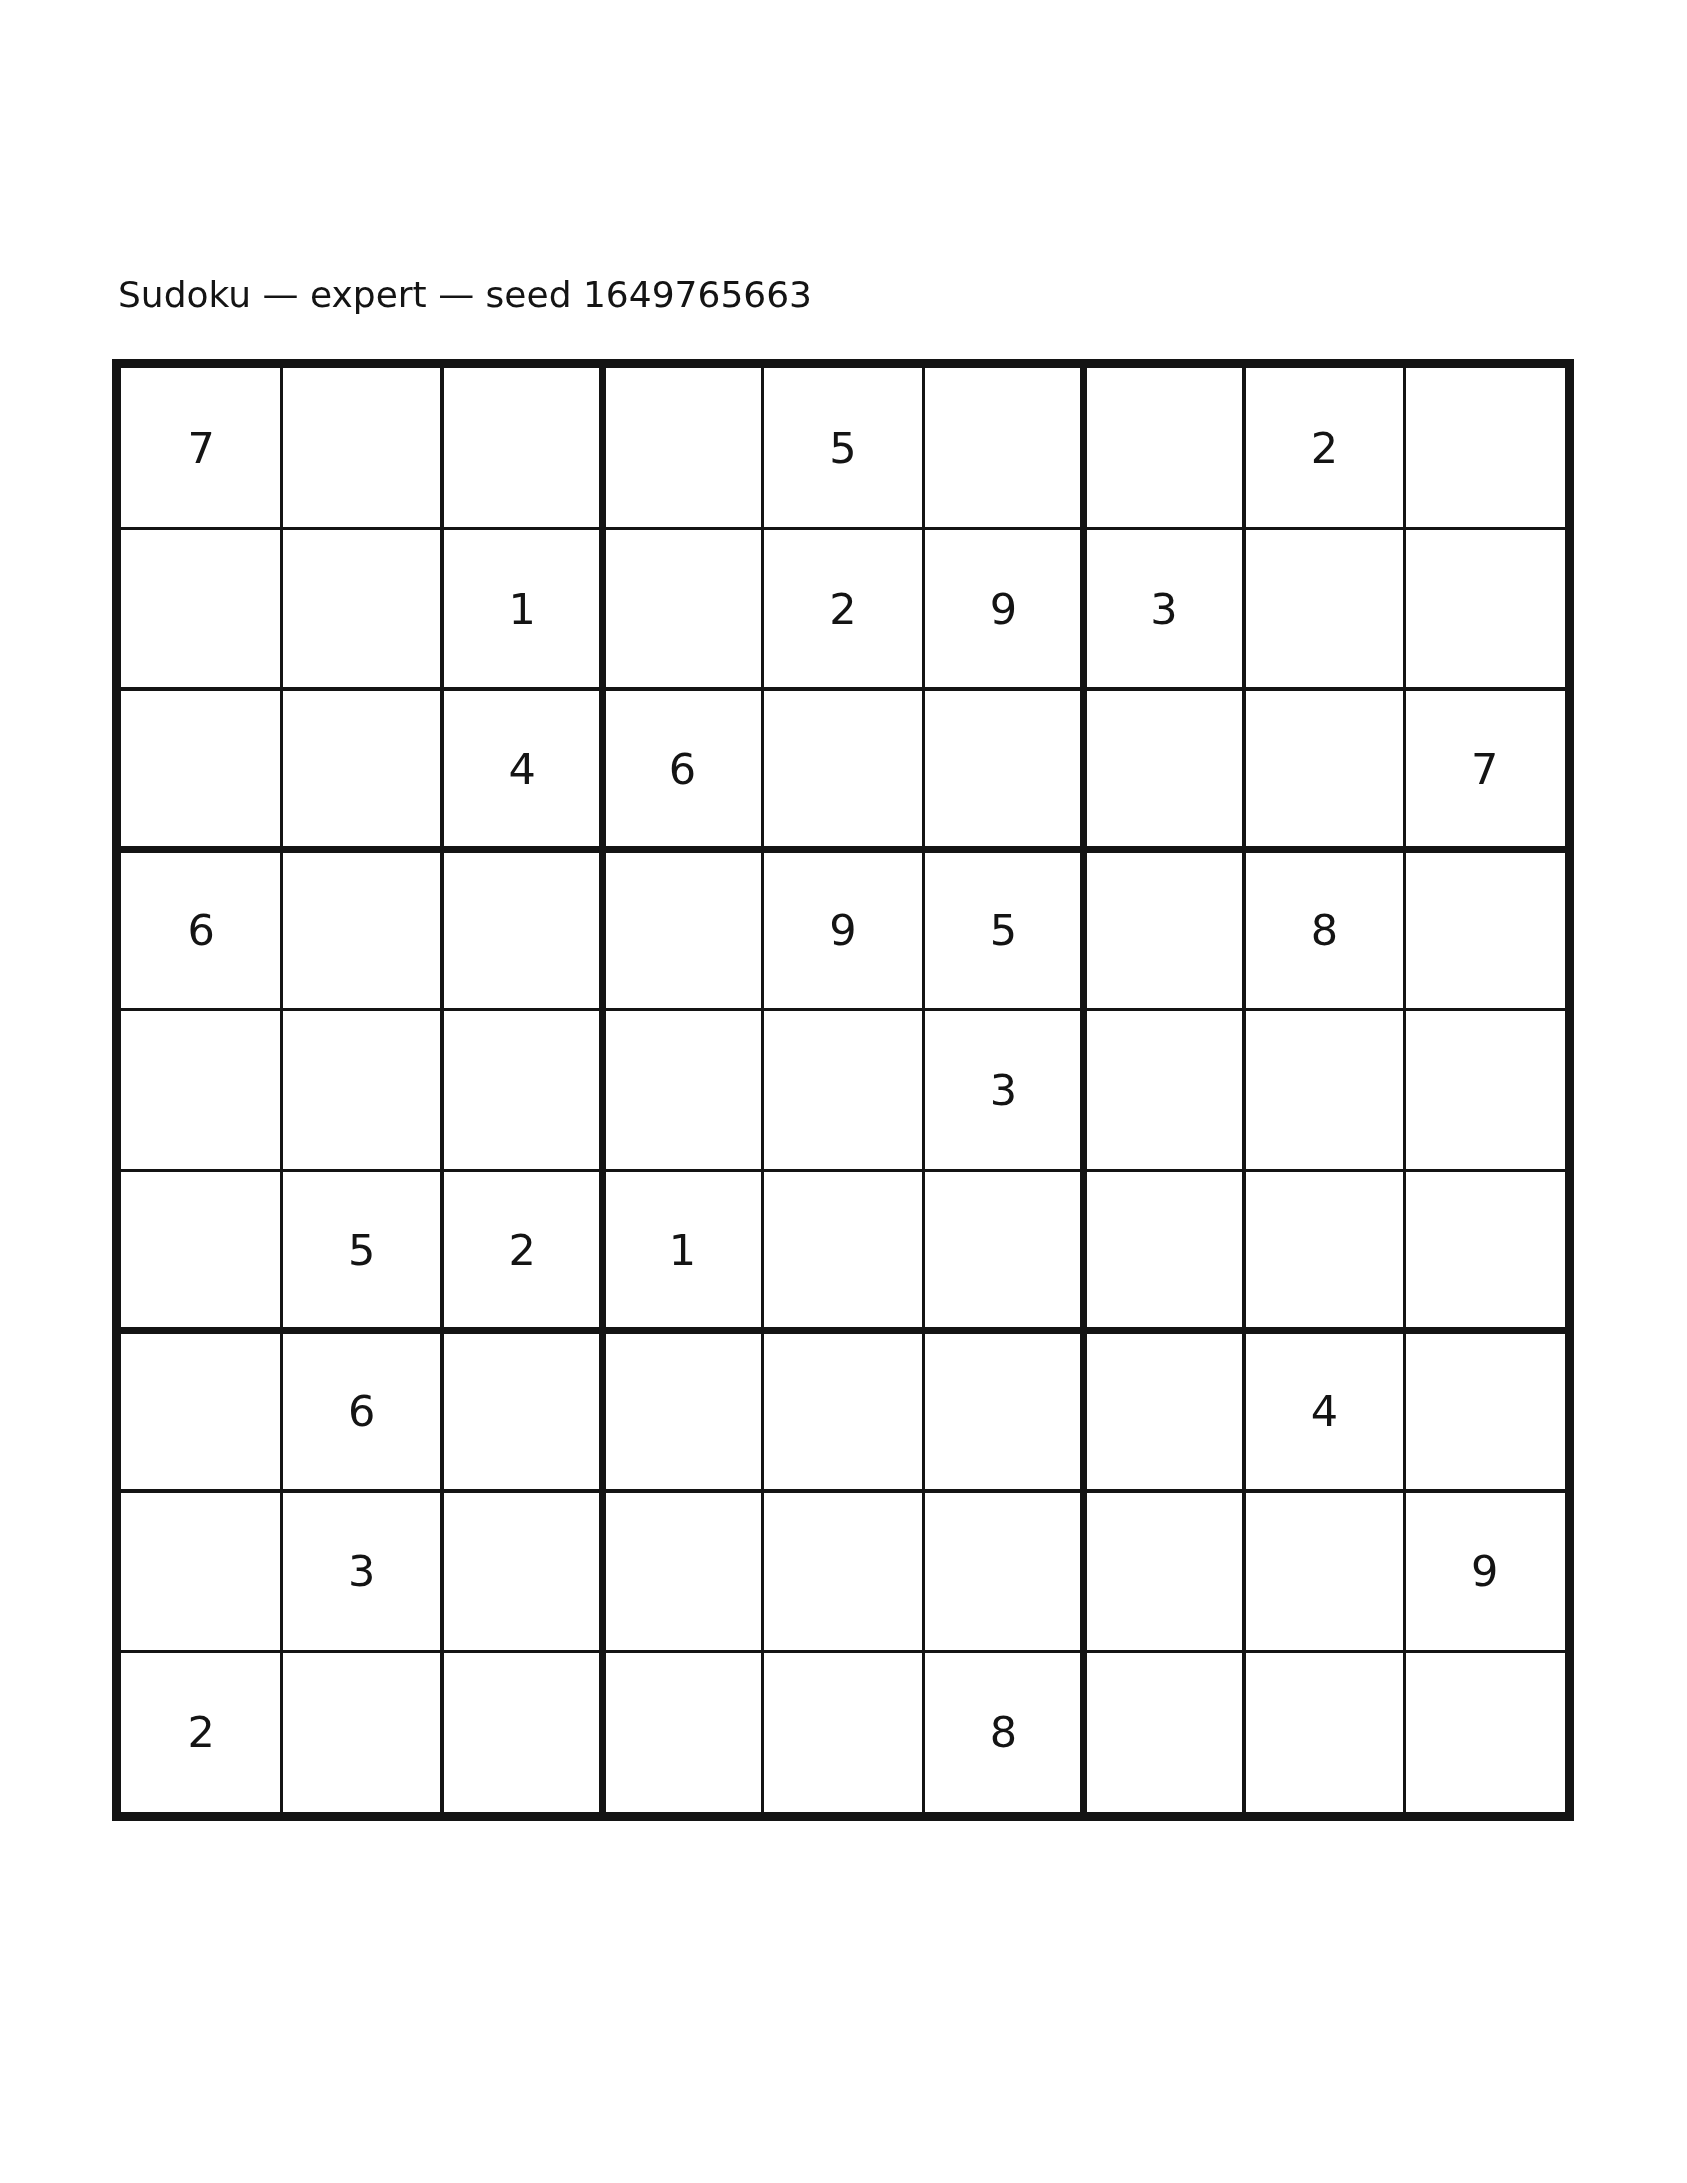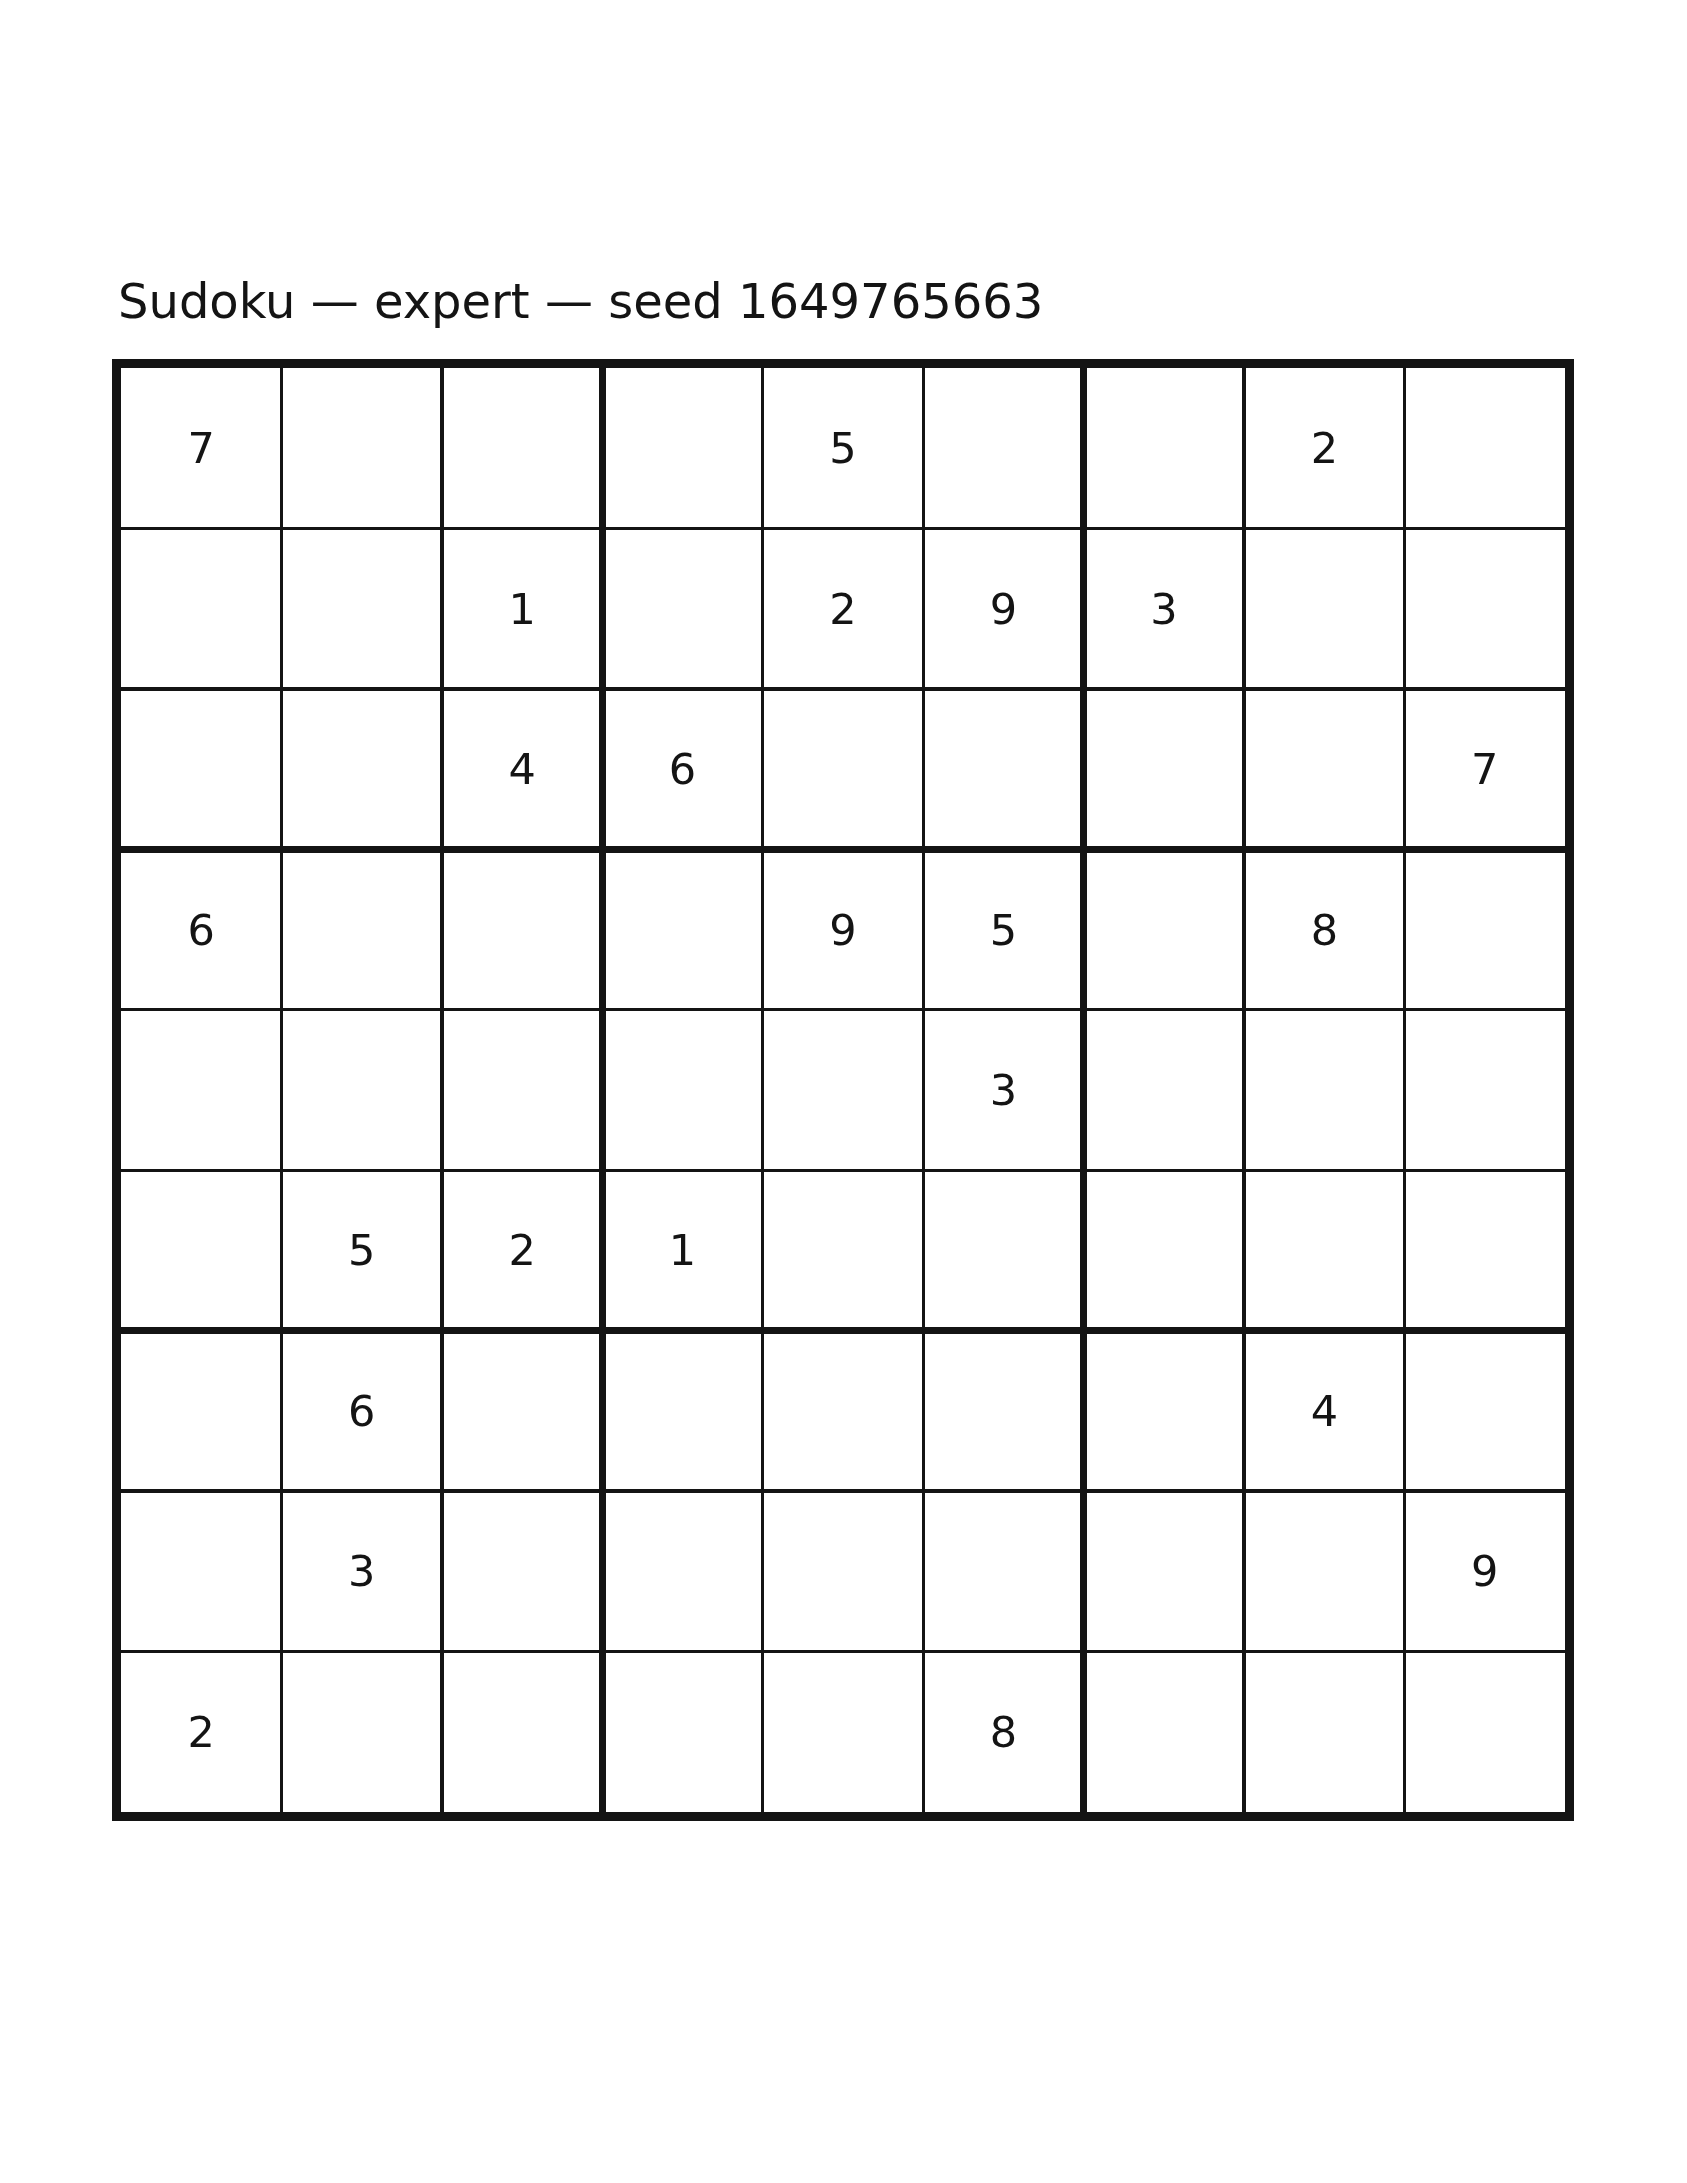--- a/index.html
+++ b/index.html
@@ -11,21 +11,21 @@
     position: relative;
     width: 1687px;
     height: 2183px;
     font-family: "DejaVu Sans", sans-serif;
     color: #141414;
   }
   .page-title {
     position: absolute;
     left: 118px;
     top: 273px;
-    font-size: 48px;
+    font-size: 36px;
     line-height: 1.2;
     color: #141414;
     white-space: nowrap;
   }
   .board {
     position: absolute;
     left: 112px;
     top: 359px;
     width: 1444px;
     height: 1444px;

